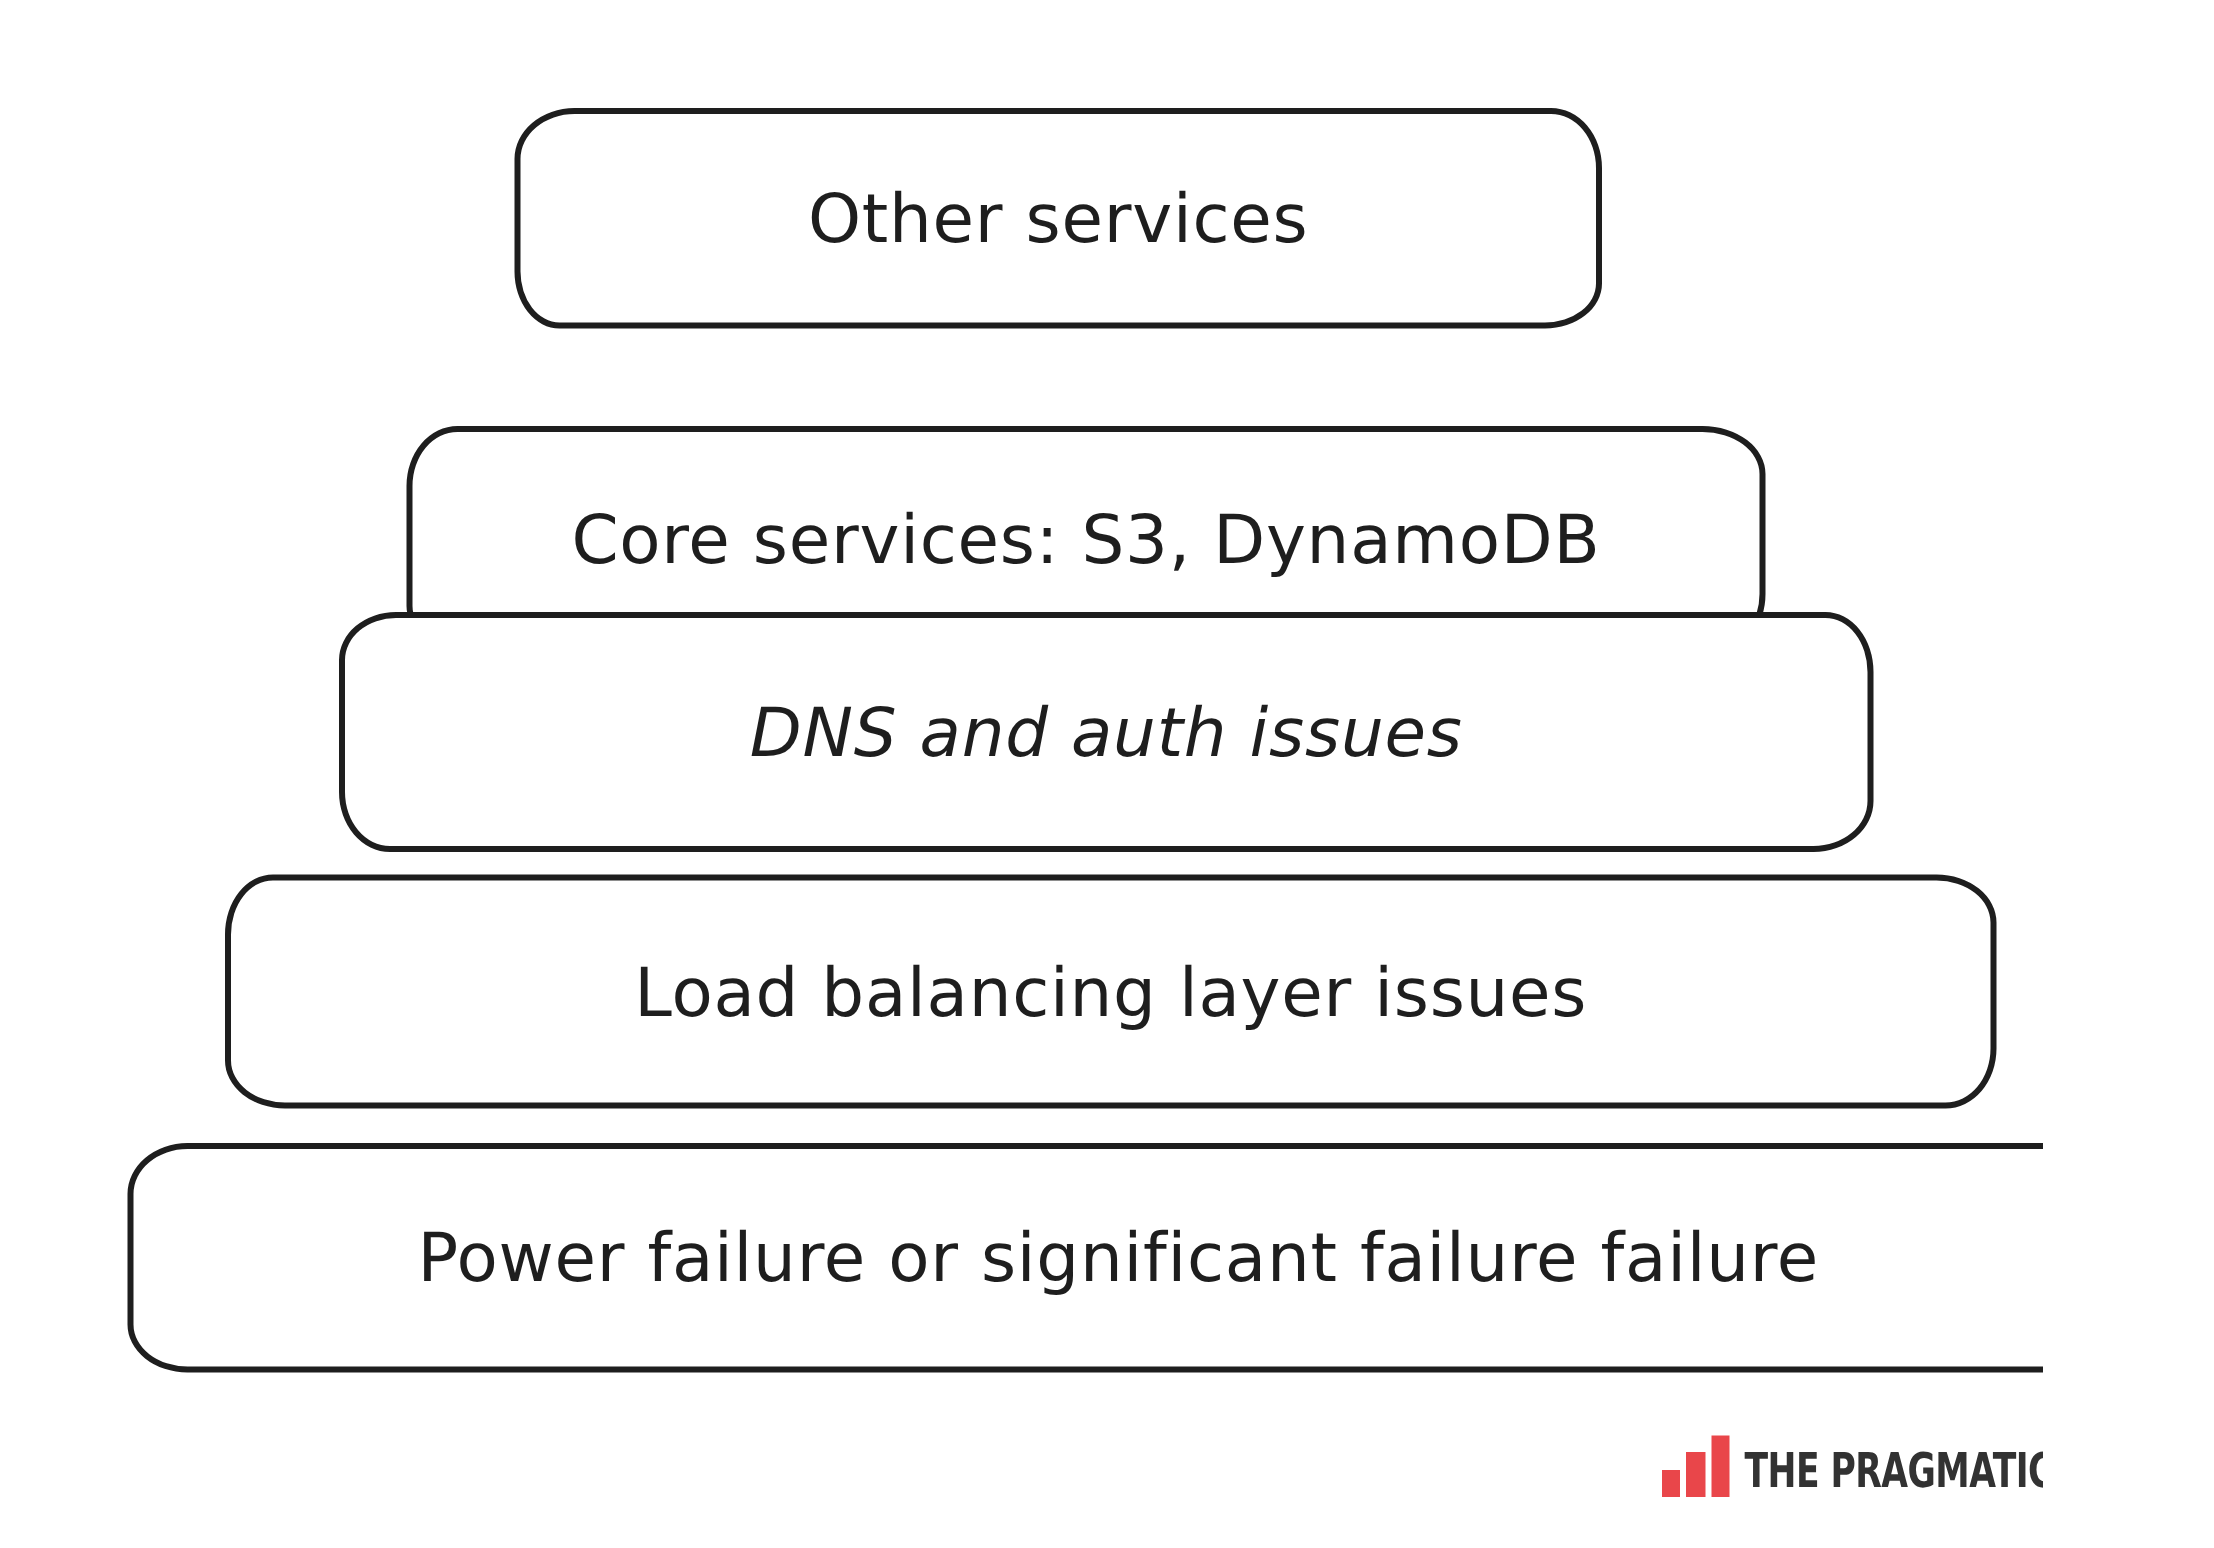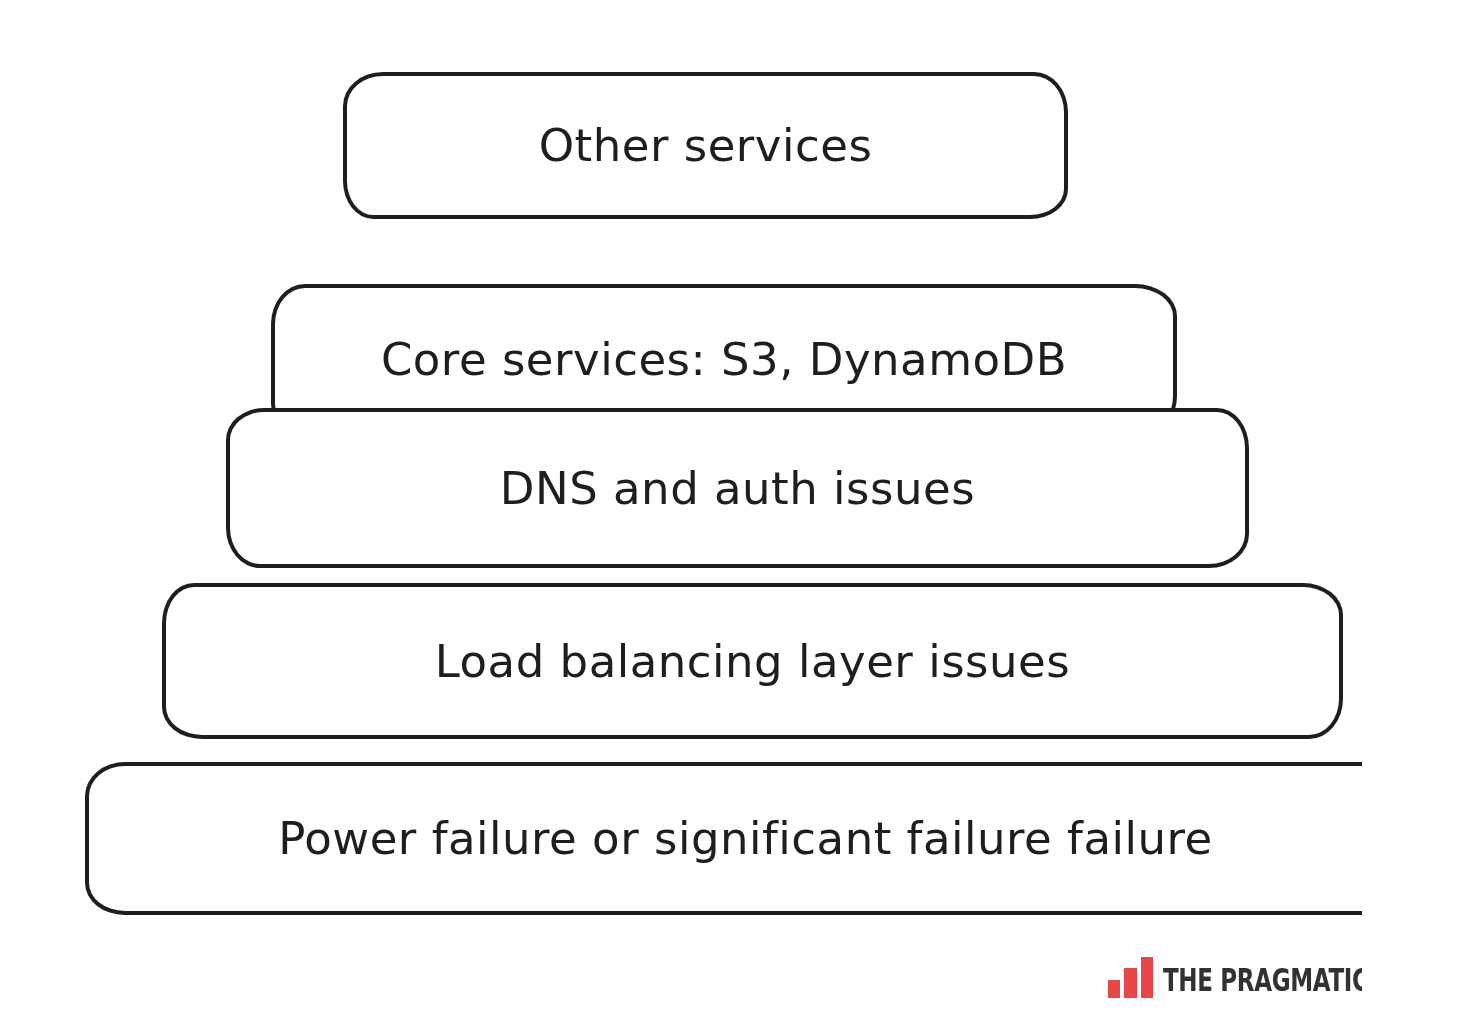--- a/index.html
+++ b/index.html
@@ -37,25 +37,25 @@
     border-radius: 40px 34px 38px 30px / 34px 40px 30px 38px;
   }
   .lvl2 {
     left: 271px; top: 243px; width: 906px; height: 150px;
     border-radius: 34px 42px 30px 38px / 40px 32px 38px 30px;
     margin-top: 41px;
   }
   .lvl3 {
     left: 226px; top: 408px; width: 1023px; height: 160px;
     border-radius: 38px 32px 40px 34px / 32px 40px 34px 40px;
+    font-style: italic;
   }
   .lvl4 {
     left: 150px; top: 583px; width: 1181px; height: 156px;
     border-radius: 32px 40px 34px 40px / 40px 32px 40px 32px;
-    margin-left: 12px;
   }
   .lvl5 {
     left: 85px; top: 762px; width: 1321px; height: 153px;
     border-radius: 40px 34px 32px 40px / 34px 40px 36px 32px;
   }
   
   .logo {
     position: absolute;
     left: 1108px;
     top: 952px;

